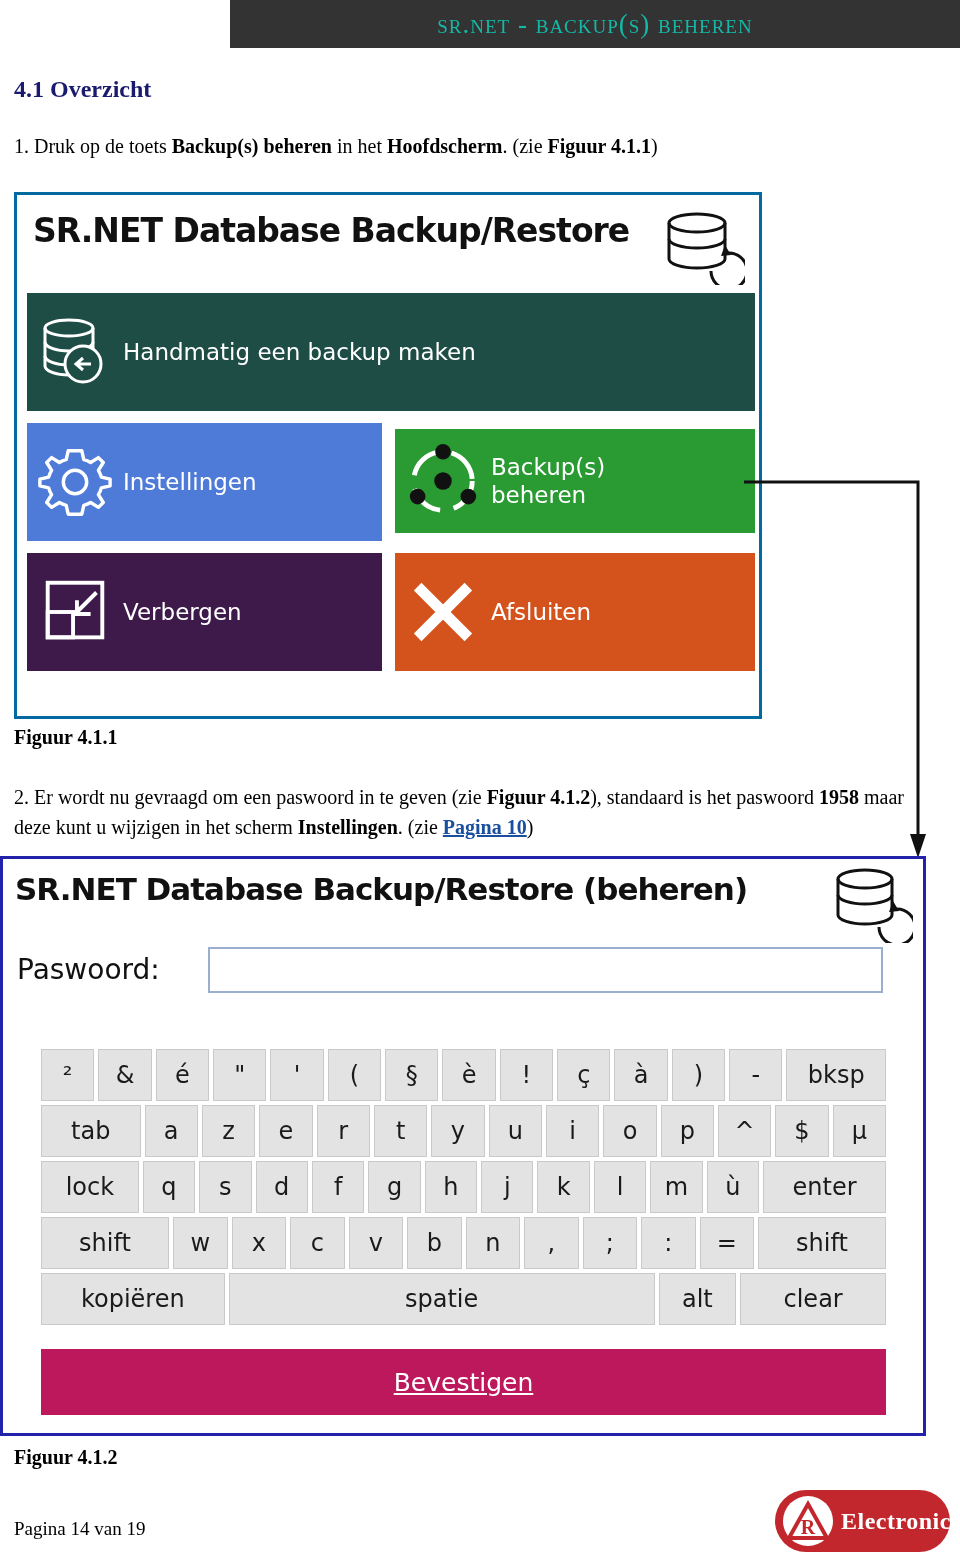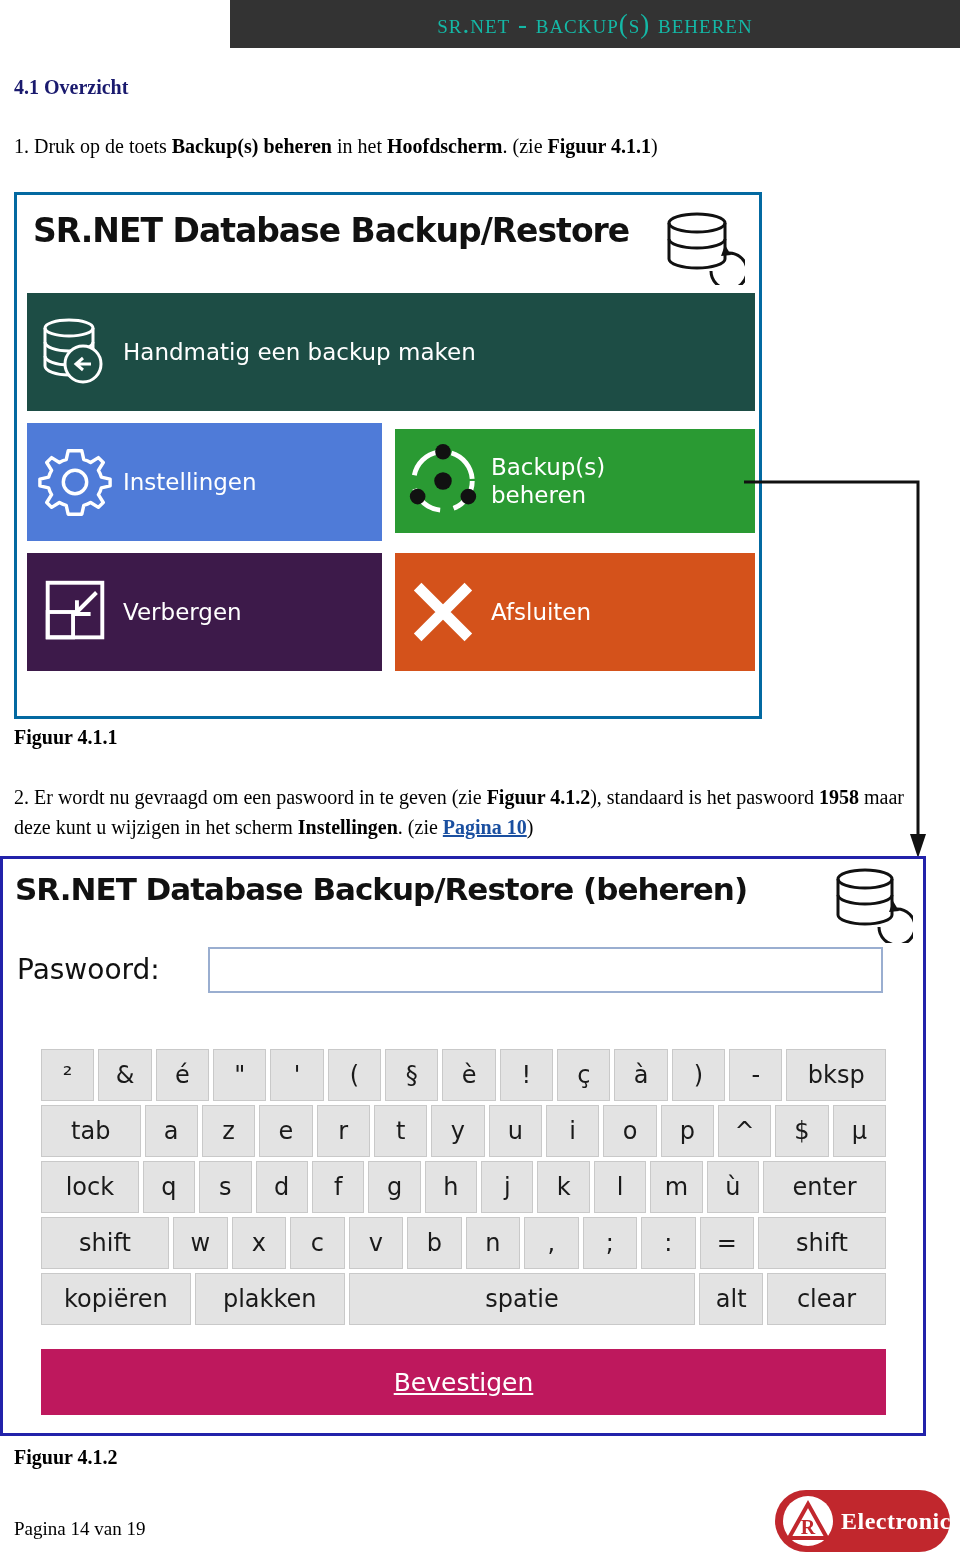--- a/index.html
+++ b/index.html
@@ -37,21 +37,21 @@
     text-transform: lowercase;
     white-space: nowrap;
   }
 
   
   .section-heading {
     position: absolute;
     left: 14px;
     top: 76px;
     font-family: "Liberation Serif", serif;
-    font-size: 20px;
+    font-size: 24px;
     font-weight: bold;
     color: #1a1a6e;
   }
 
   
   .step1 {
     position: absolute;
     left: 14px;
     top: 132px;
     width: 800px;
@@ -468,21 +468,20 @@
       <div class="key">b</div>
       <div class="key">n</div>
       <div class="key">,</div>
       <div class="key">;</div>
       <div class="key">:</div>
       <div class="key">=</div>
       <div class="key wide2">shift</div>
     </div>
     <div class="kb-row">
       <div class="key wide2">kopiëren</div>
-      <div class="key wide2">plakken</div>
       <div class="key space">spatie</div>
       <div class="key">alt</div>
       <div class="key wide">clear</div>
     </div>
   </div>
 
   <div class="actions">
     <div class="action-btn">Bevestigen</div>
   </div>
 </div>

